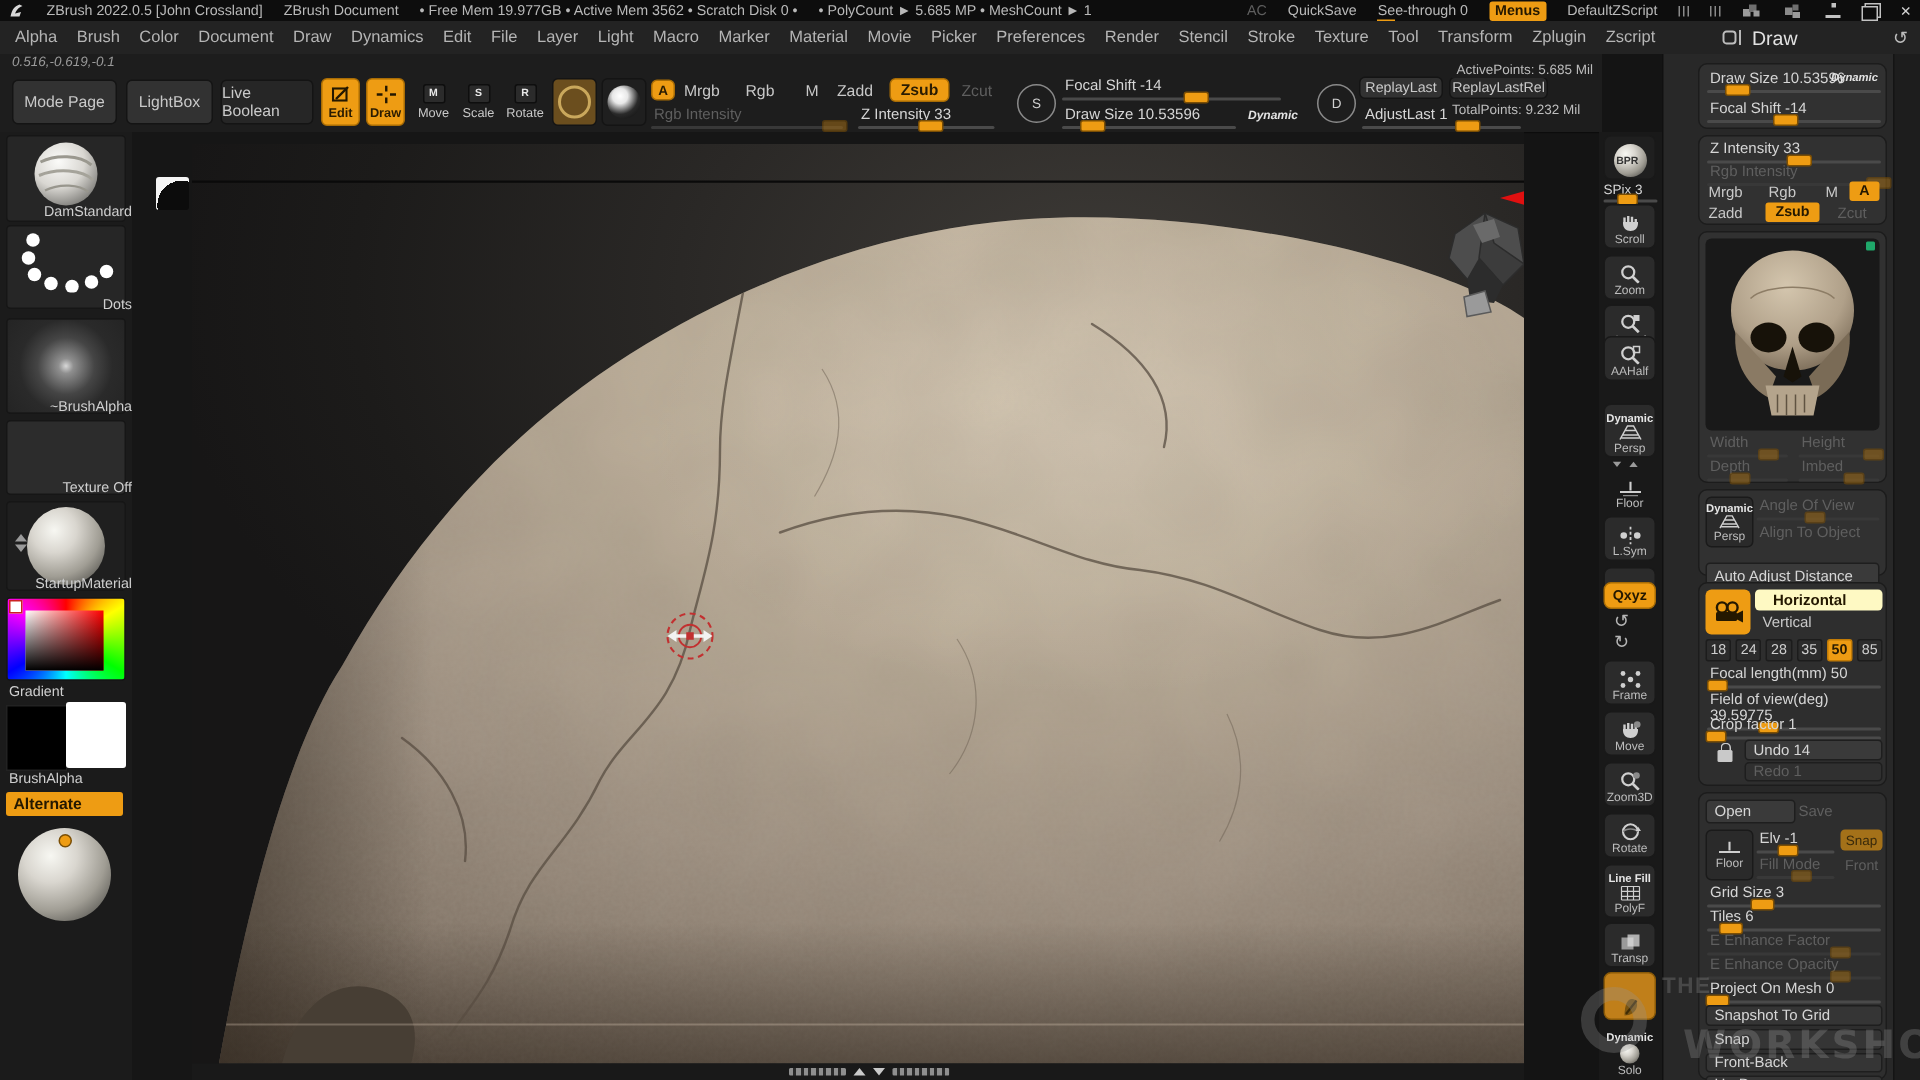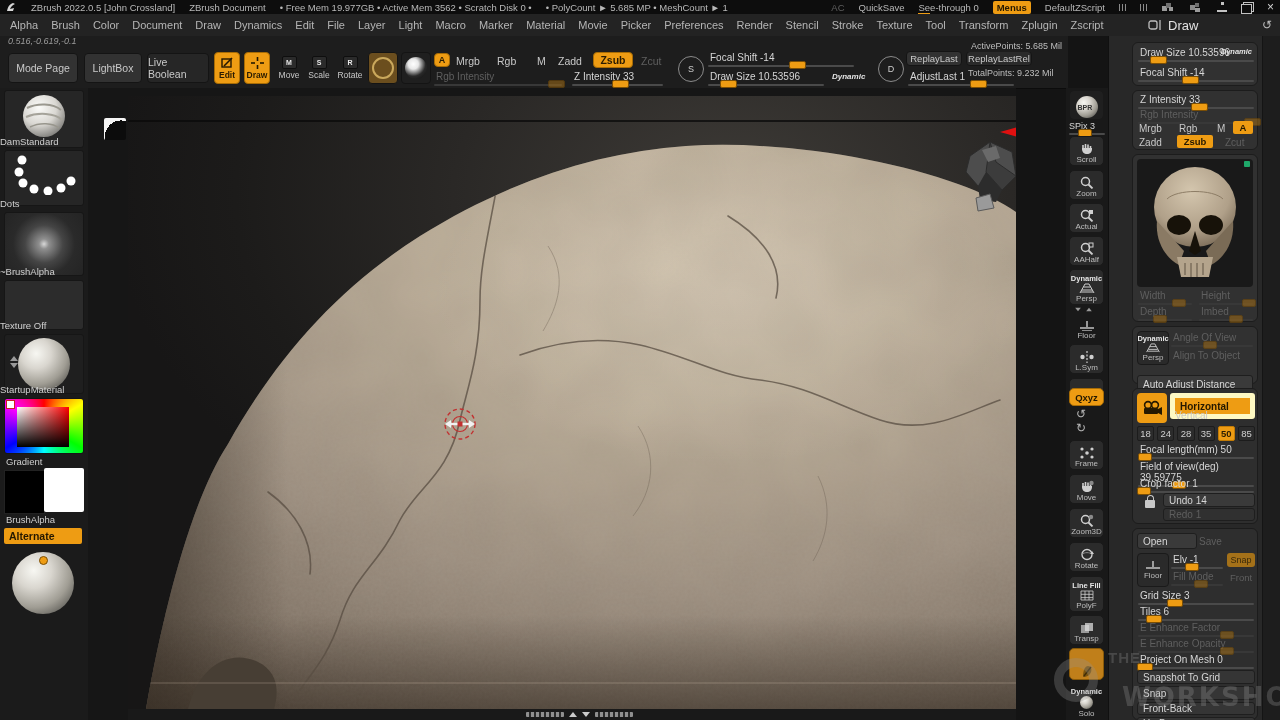--- a/index.html
+++ b/index.html
@@ -26,21 +26,21 @@
   
   .zsl{position:absolute;font-size:10px;color:#d6d6d6;box-sizing:border-box;padding:1px 4px 4px 4px;}
   .zsl .track{position:absolute;left:2px;right:2px;bottom:0;height:2px;background:#4a4a4a;border-radius:1px;}
   .zsl .nub{position:absolute;bottom:-2px;width:15px;height:6px;background:#ee9c13;border-radius:2px;border:1px solid #7a4e05;}
   .zsl.dimsl{color:#5f5f5f;}
   .zsl.dimsl .track{background:#383838;}
   .zsl.dimsl .nub{background:#a06c16;opacity:.55;}
   
   #sidebar{left:0;top:88px;width:88px;height:632px;background:#1b1b1b;border-right:1px solid #0d0d0d;}
   .side-tile{position:absolute;left:4px;width:80px;background:#262626;border:1px solid #161616;border-radius:3px;box-sizing:border-box;}
-  .side-label{position:absolute;left:0;width:100%;text-align:left;font-size:9.5px;color:#cfcfcf;}
+  .side-label{position:absolute;left:0;width:100%;text-align:right;font-size:9.5px;color:#cfcfcf;}
   
   #canvas{left:88px;top:88px;width:928px;height:632px;background:#161616;overflow:hidden;}
   #doc{position:absolute;left:40px;top:8px;width:888px;height:613px;
        background:radial-gradient(ellipse 620px 420px at 68% 16%, #3e3b37 0%, #2a2826 45%, #1c1b1a 80%, #171616 100%);}
   #canvas-bottombar{position:absolute;left:40px;top:621px;width:888px;height:11px;background:#191919;}
   
   #iconstrip{left:1066px;top:88px;width:42px;height:632px;background:#191919;}
   .strip-btn{position:absolute;left:3px;width:35px;background:#2b2b2b;border:1px solid #191919;border-radius:5px;
              display:flex;flex-direction:column;align-items:center;justify-content:flex-end;box-sizing:border-box;padding:2px 0 1px 0;}
   .strip-label{font-size:8px;color:#bdbdbd;line-height:9px;}
@@ -431,21 +431,21 @@
       <span class="strip-label">Zoom</span>
     </div>
     <div class="strip-btn" style="top:115px;height:30px">
       <svg width="14" height="13" viewBox="0 0 14 13">
         <circle cx="5.5" cy="5.5" r="4" fill="none" stroke="#cfcfcf" stroke-width="1.5"></circle>
         <line x1="8.5" y1="8.5" x2="12.5" y2="12.5" stroke="#cfcfcf" stroke-width="1.8"></line>
         <rect x="9" y="1" width="4" height="4" fill="#cfcfcf"></rect>
       </svg>
       <span class="strip-label">Actual</span>
     </div>
-    <div class="strip-btn" style="top:148px;height:30px">
+    <div class="strip-btn" style="top:136px;height:30px">
       <svg width="14" height="13" viewBox="0 0 14 13">
         <circle cx="5.5" cy="5.5" r="4" fill="none" stroke="#cfcfcf" stroke-width="1.5"></circle>
         <line x1="8.5" y1="8.5" x2="12.5" y2="12.5" stroke="#cfcfcf" stroke-width="1.8"></line>
         <rect x="9" y="1" width="4" height="4" fill="none" stroke="#cfcfcf" stroke-width="1"></rect>
       </svg>
       <span class="strip-label">AAHalf</span>
     </div>
     <div class="strip-btn" style="top:181px;height:36px">
       <span class="strip-badge">Dynamic</span>
       <svg width="16" height="11" viewBox="0 0 16 11">
@@ -643,21 +643,21 @@
   <div class="sec" style="top:388px;height:136px;background:#2e2e2e">
     <div style="position:absolute;left:4px;top:4px;width:30px;height:30px;background:#ee9c13;border-radius:4px;
          display:flex;align-items:center;justify-content:center">
       <svg width="20" height="16" viewBox="0 0 20 16">
         <circle cx="6" cy="5" r="3.4" fill="none" stroke="#241800" stroke-width="1.6"></circle>
         <circle cx="13" cy="5" r="3.4" fill="none" stroke="#241800" stroke-width="1.6"></circle>
         <rect x="2" y="8" width="14" height="6" rx="1" fill="#241800"></rect>
         <polygon points="16,9 20,7 20,15 16,13" fill="#241800"></polygon>
       </svg>
     </div>
-    <div style="position:absolute;left:37px;top:4px;width:85px;height:26px;background:#ee9c13;border:5px solid #fef9c3;border-radius:3px;
+    <div style="position:absolute;left:37px;top:4px;width:85px;height:14px;background:#ee9c13;border:7px solid #fef9c3;border-radius:3px;
          font-size:10px;font-weight:bold;color:#241800;display:flex;align-items:center;padding-left:5px;box-sizing:border-box">Horizontal</div>
     <span class="txt" style="position:absolute;left:42px;top:21px;font-size:10px">Vertical</span>
     <div style="position:absolute;left:4px;top:37px;width:118px;display:flex;gap:3px">
       <span class="preset">18</span>
       <span class="preset">24</span>
       <span class="preset">28</span>
       <span class="preset">35</span>
       <span class="preset on">50</span>
       <span class="preset">85</span>
     </div>

